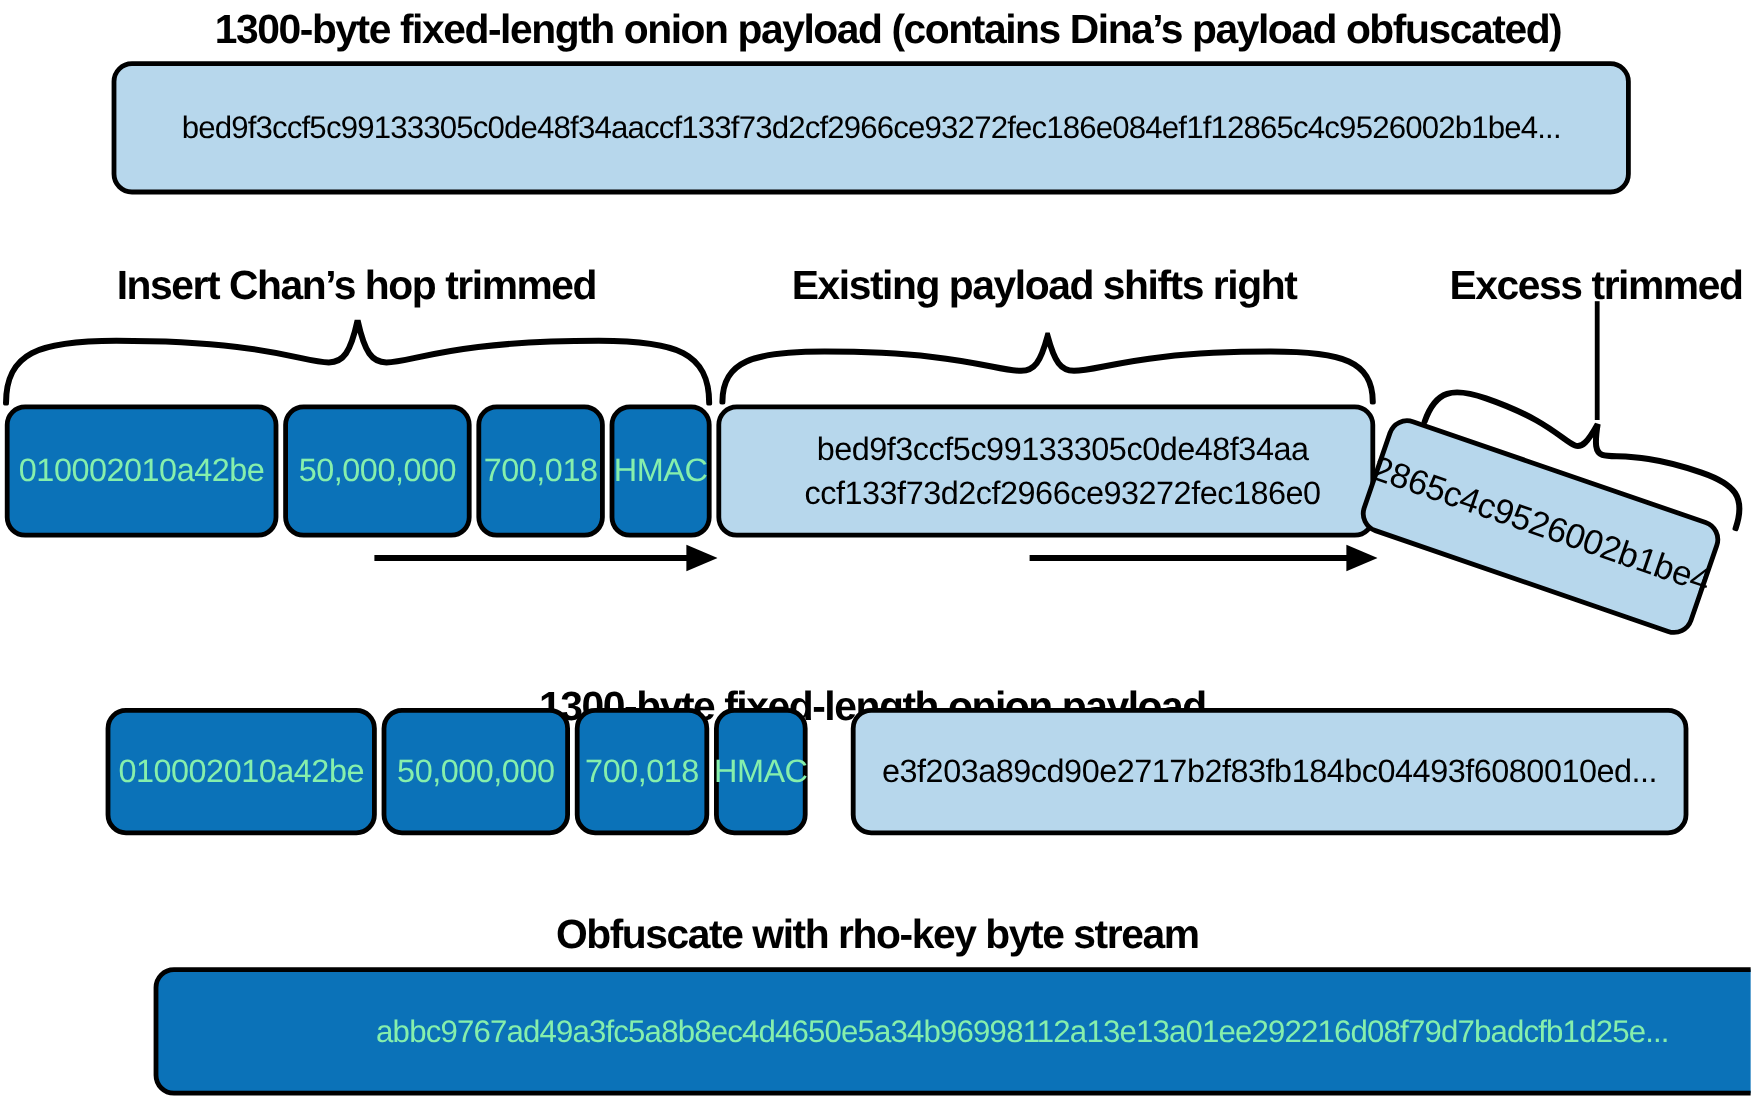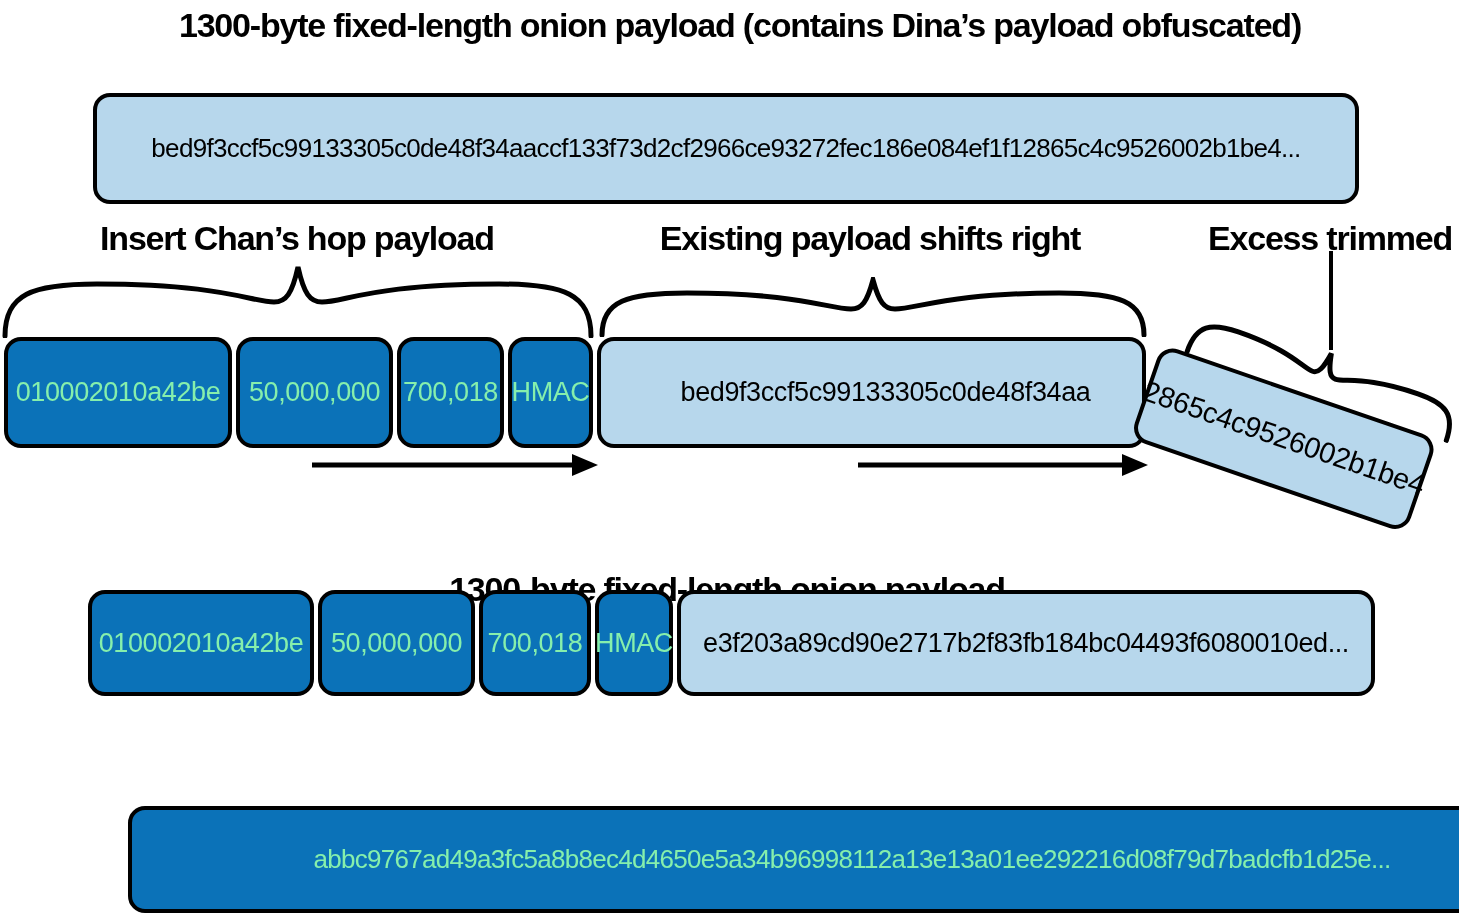--- a/index.html
+++ b/index.html
@@ -31,25 +31,25 @@
   .leader{position:absolute;background:var(--ink);}
   .tilted{transform:rotate(19deg);transform-origin:0 0;}
 </style>
 </head>
 <body>
 
 <div class="canvas">
 
   <div class="title" style="left:740px;top:6px;">1300-byte fixed-length onion payload (contains Dina’s payload obfuscated)</div>
 
-  <div class="box light hex-long" style="left:93px;top:51px;width:1266px;height:111px;margin-top:42px;">
+  <div class="box light hex-long" style="left:93px;top:51px;width:1266px;height:111px;">
     <span>bed9f3ccf5c99133305c0de48f34aaccf133f73d2cf2966ce93272fec186e084ef1f12865c4c9526002b1be4...</span>
   </div>
 
-  <div class="title" style="left:297px;top:219px;">Insert Chan’s hop payload</div>
+  <div class="title" style="left:297px;top:219px;">Insert Chan’s hop trimmed</div>
   <div class="title" style="left:1330px;top:219px;">Excess trimmed</div>
   <div class="title" style="left:870px;top:219px;">Existing payload shifts right</div>
 
   <div class="brace" style="left:2px;top:264px;">
     <svg width="592" height="74" viewBox="0 0 592 74" fill="none">
       <path d="M3,72 C3,30 30,20 95,20 C220,20 250,38 272,38 C284,38 290,30 296,3
                C302,30 308,38 320,38 C342,38 372,20 497,20 C562,20 589,30 589,72" stroke="#000" stroke-width="5" stroke-linecap="round"></path>
     </svg>
   </div>
   <div class="brace" style="left:599px;top:277px;">
@@ -73,20 +73,21 @@
     <span>50,000,000</span>
   </div>
   <div class="box dark" style="left:397px;top:337px;width:107px;height:111px;">
     <span>700,018</span>
   </div>
   <div class="box dark" style="left:508px;top:337px;width:85px;height:111px;">
     <span>HMAC</span>
   </div>
   <div class="box light" style="left:597px;top:337px;width:549px;height:111px;padding-left:28px;">
     <span>bed9f3ccf5c99133305c0de48f34aa</span>
+    <span>ccf133f73d2cf2966ce93272fec186e0</span>
   </div>
   <div class="box light tilted" style="left:1162px;top:344px;width:292px;height:100px;font-size:29px;">
     <span>2865c4c9526002b1be4</span>
   </div>
 
   <div class="arrow" style="left:310px;top:450px;">
     <svg width="288" height="30" viewBox="0 0 288 30">
       <line x1="2" y1="15" x2="264" y2="15" stroke="#000" stroke-width="5"></line>
       <polygon points="262,4 288,15 262,26" fill="#000"></polygon>
     </svg>
@@ -105,22 +106,23 @@
   </div>
   <div class="box dark" style="left:318px;top:590px;width:157px;height:106px;">
     <span>50,000,000</span>
   </div>
   <div class="box dark" style="left:479px;top:590px;width:112px;height:106px;">
     <span>700,018</span>
   </div>
   <div class="box dark" style="left:595px;top:590px;width:78px;height:106px;">
     <span>HMAC</span>
   </div>
-  <div class="box light" style="left:677px;top:590px;width:698px;height:106px;">
+  <div class="box light" style="left:709px;top:590px;width:698px;height:106px;">
     <span>e3f203a89cd90e2717b2f83fb184bc04493f6080010ed...</span>
   </div>
 
+  <div class="title" style="left:731px;top:760px;">Obfuscate with rho-key byte stream</div>
 
   <div class="box dark hex-long" style="left:128px;top:806px;width:1448px;height:107px;">
     <span>abbc9767ad49a3fc5a8b8ec4d4650e5a34b96998112a13e13a01ee292216d08f79d7badcfb1d25e...</span>
   </div>
 
 </div>
 
 </body></html>

